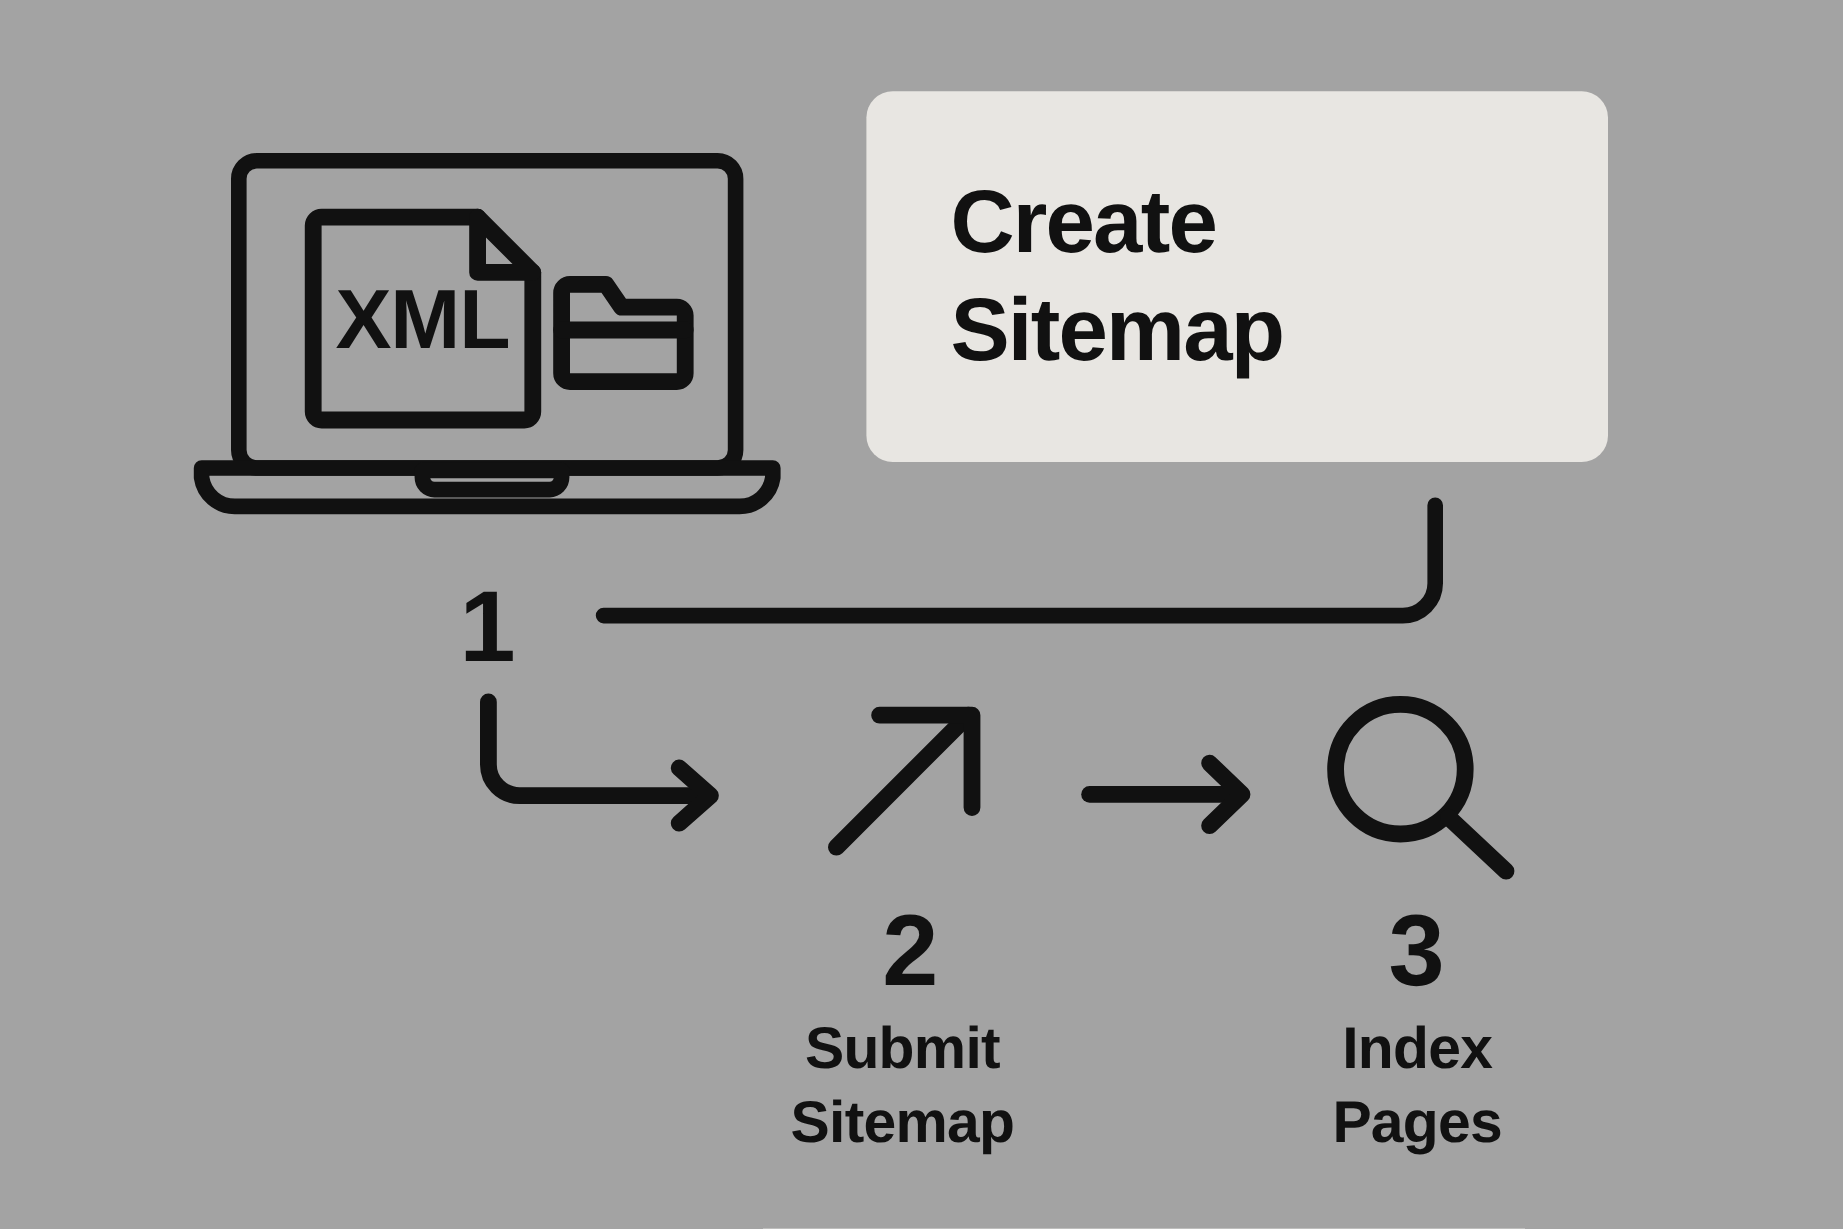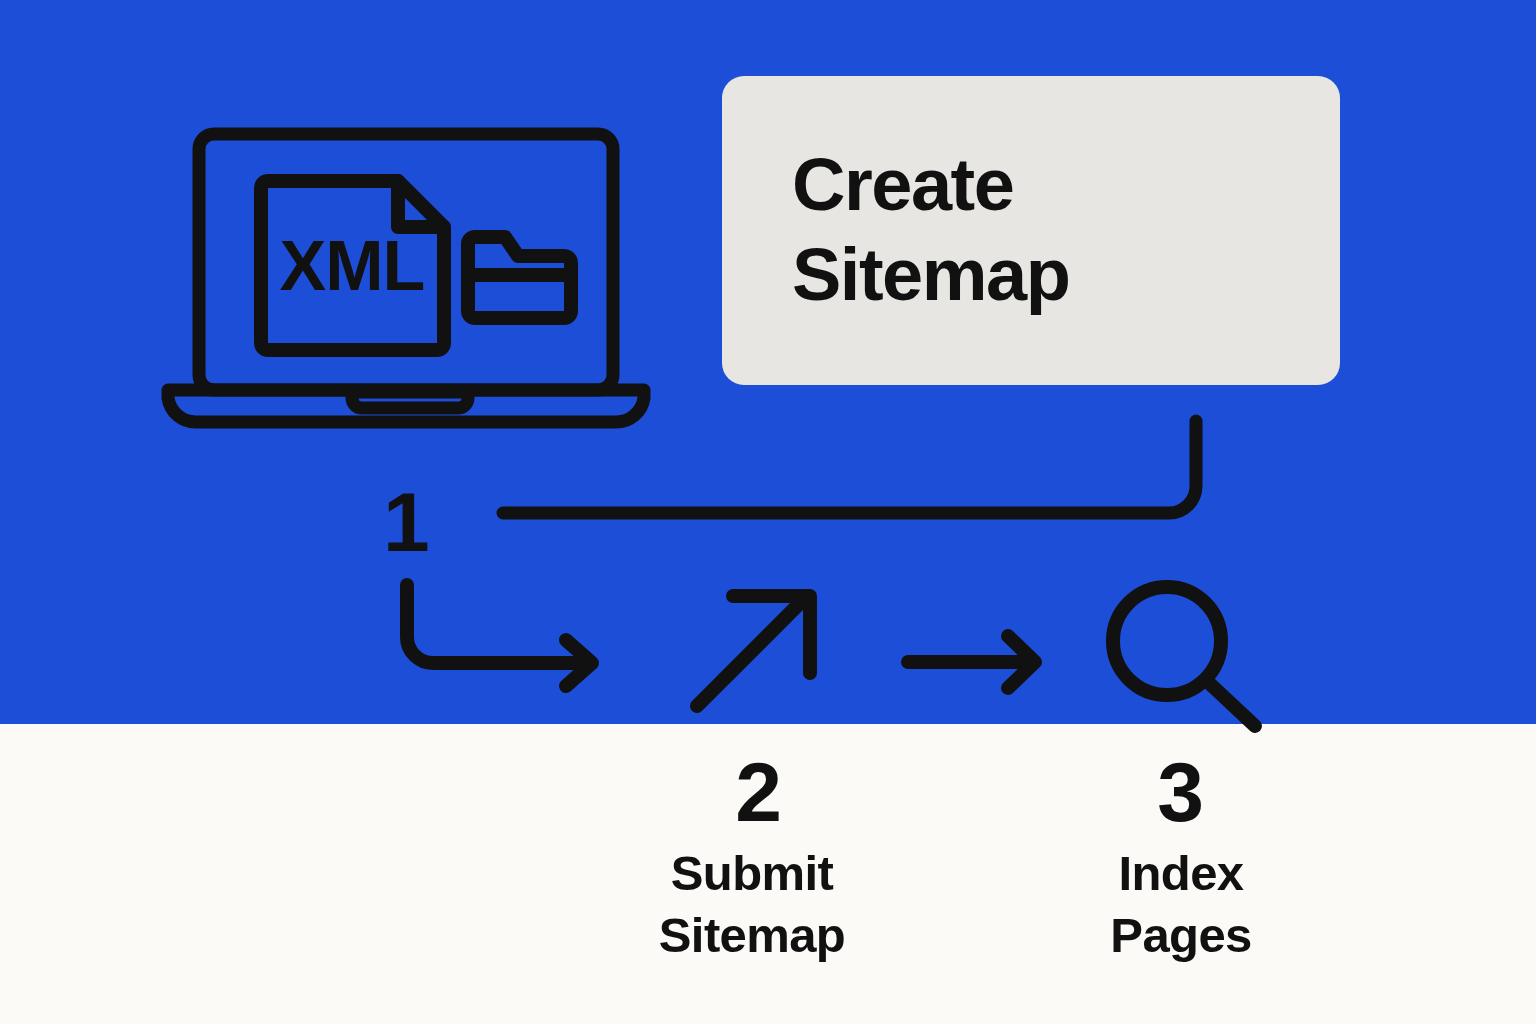--- a/index.html
+++ b/index.html
@@ -9,22 +9,22 @@
   body {
     width: 1536px;
     height: 1024px;
     background: #FBFAF7;
     font-family: "Liberation Sans", sans-serif;
     overflow: hidden;
   }
   #stage {
     position: relative;
     width: 1536px;
-    height: 724px;
-    background: #1d4ed8;
+    height: 1024px;
+    background: #a3a3a3;
     text-align: right;
   }
   #diagram {
     position: absolute;
     inset: 0;
     width: 1536px;
     height: 1024px;
     display: block;
   }
   .stroke {

